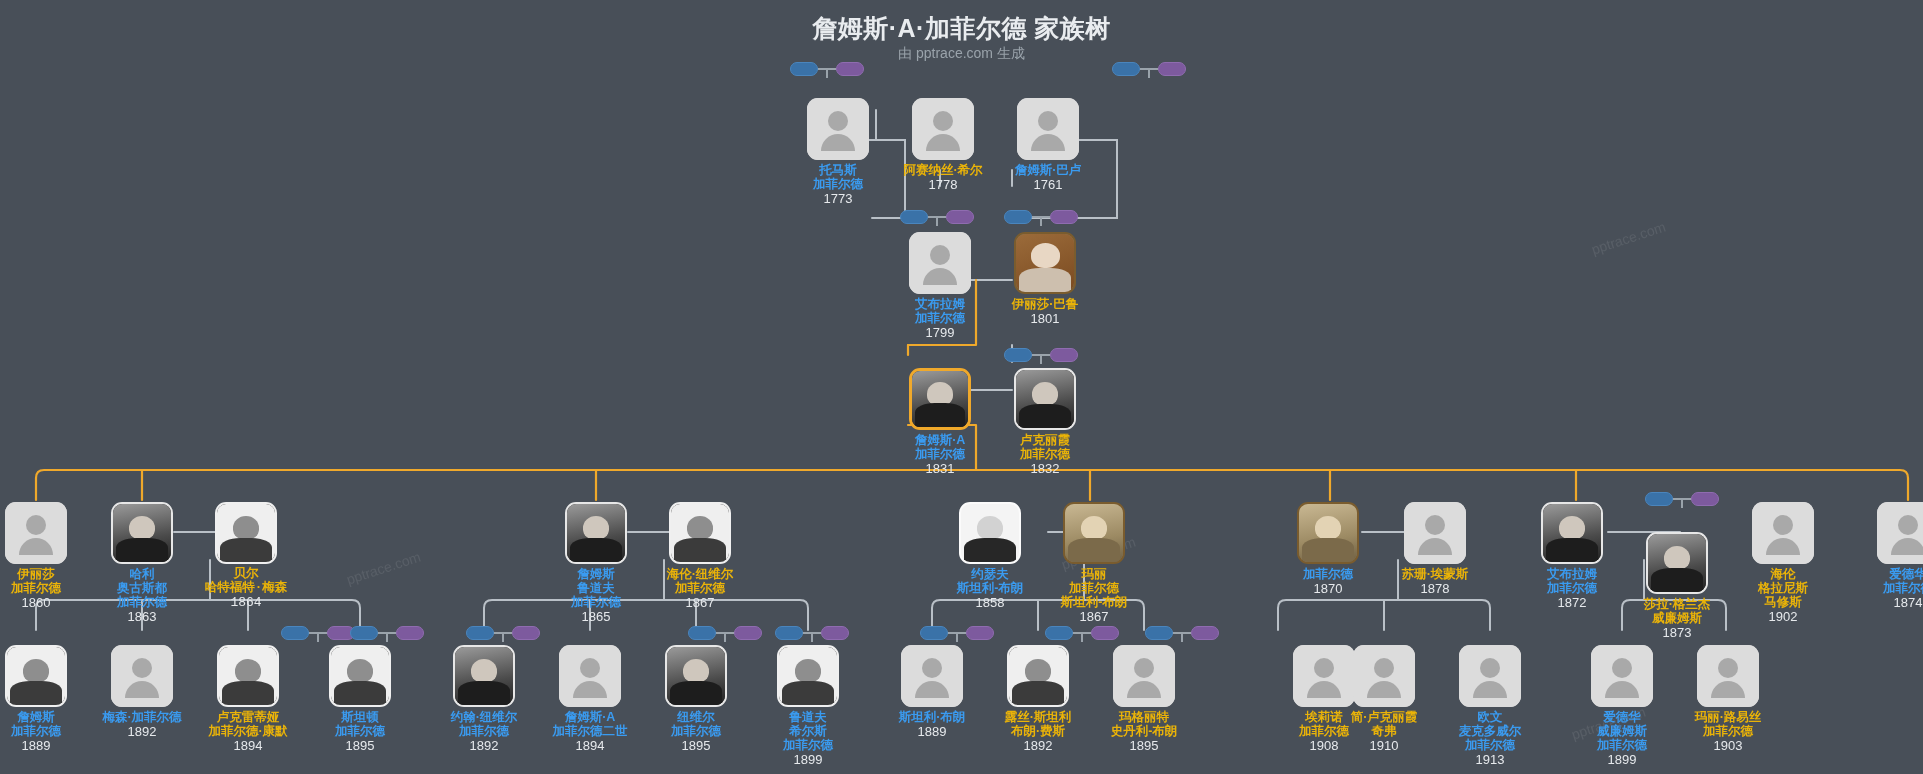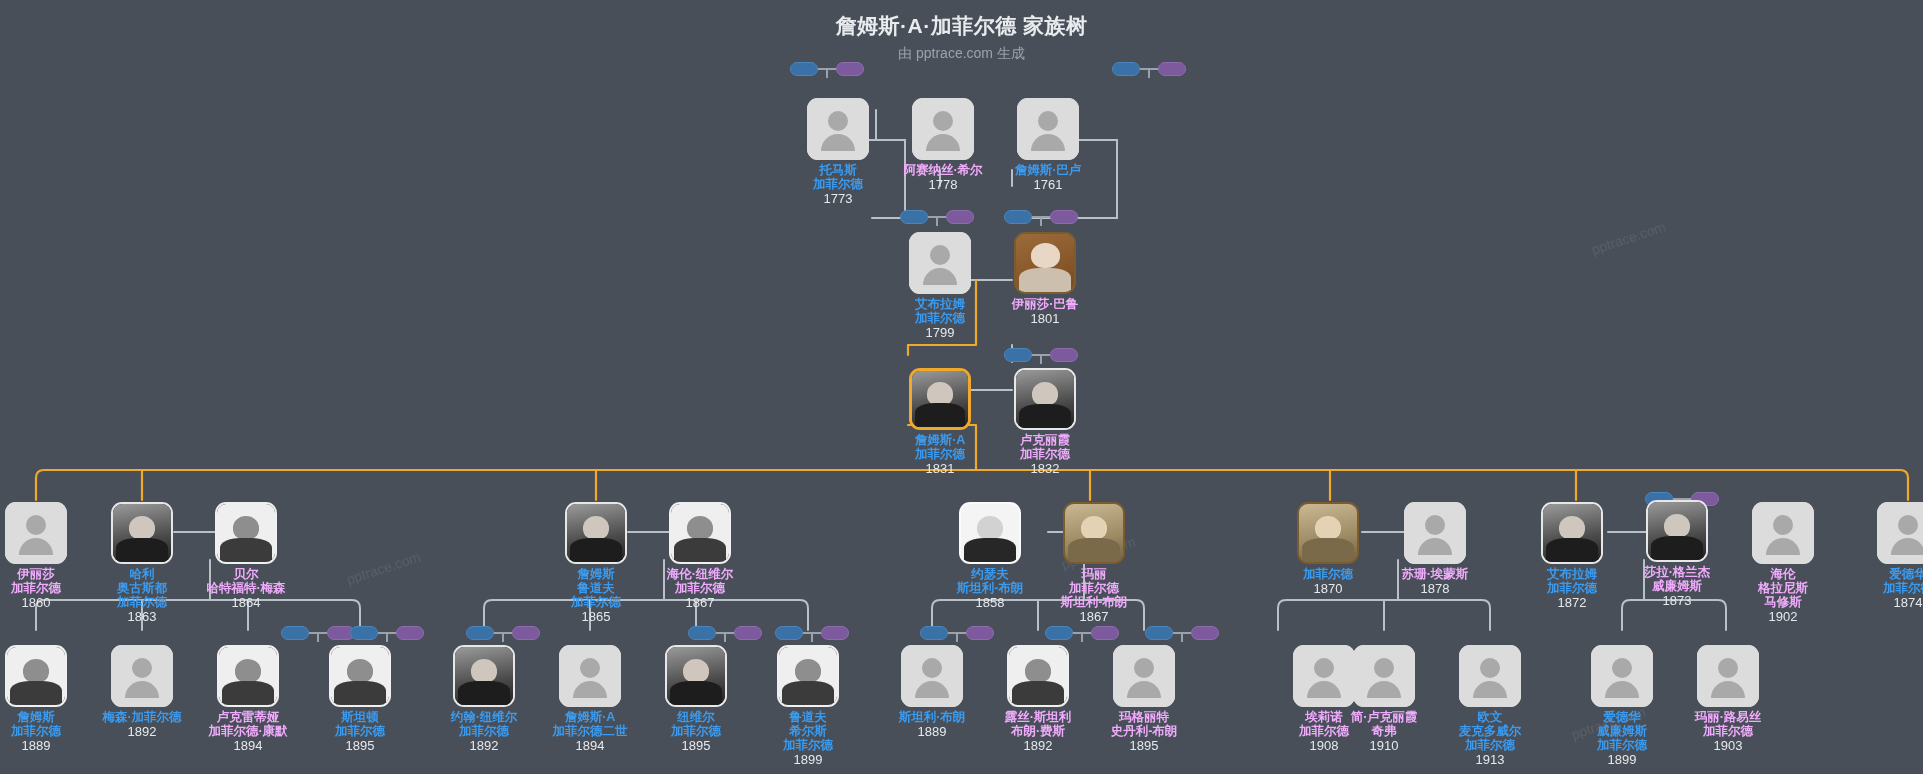--- a/index.html
+++ b/index.html
@@ -8,21 +8,21 @@
     background: #484f58;
     font-family: "Liberation Sans", "DejaVu Sans", sans-serif;
     overflow: hidden;
   }
   #stage { position: relative; width: 1923px; height: 774px; }
 
   
   .title {
     position: absolute; left: 0; right: 0; top: 12px;
     text-align: center; color: #e9ecef;
-    font-size: 21px; font-weight: bold; letter-spacing: .5px;
+    font-size: 25px; font-weight: bold; letter-spacing: .5px;
   }
   .subtitle {
     position: absolute; left: 0; right: 0; top: 45px;
     text-align: center; color: #9aa3ab;
     font-size: 14px;
   }
   .watermark {
     position: absolute; color: rgba(255,255,255,.09);
     font-size: 14px; transform: rotate(-18deg);
     pointer-events: none; user-select: none;
@@ -85,21 +85,21 @@
   .p-ink .body { background:#3b3b3b; }
   .p-oval  { background: linear-gradient(160deg,#9b6b3a,#7a4a20); }
   .p-oval .head { background:#e8d7c4; top:16%; width:50%; margin-left:-25%; }
   .p-oval .body { background:#cdbfae; }
 
   .pname {
     margin-top: 3px; font-size: 12.5px; font-weight: bold;
     line-height: 14px; white-space: pre-line;
   }
   .male   { color: #3a9bf0; }
-  .female { color: #f0abfc; text-align: center; }
+  .female { color: #eab308; text-align: center; }
   .pyear { font-size: 13px; color: #e6e9ec; line-height: 15px; }
 
   
   .badge { position: absolute; width: 74px; height: 14px; }
   .badge .pill { position:absolute; top:0; width:28px; height:14px; border-radius:7px; }
   .badge .pill.blue   { left:0;  background:#3a72a8; border:1px solid #4a85bd; }
   .badge .pill.purple { right:0; background:#7d5a9e; border:1px solid #8f6cb0; }
   .badge .link { position:absolute; left:28px; top:6px; width:18px; height:2px; background:#9aa3ab; }
   .badge .drop { position:absolute; left:36px; top:7px; width:2px; height:9px; background:#9aa3ab; }
 </style>
@@ -345,21 +345,21 @@
         <div class="portrait p-gray">
           <span class="head"></span>
           <span class="body"></span>
         </div>
       </div>
     <div class="pname male">哈利
 奥古斯都
 加菲尔德</div>
     <div class="pyear">1863</div>
   </div>
-  <div class="person" style="left:171px; top:502px;">
+  <div class="person" style="left:171px; top:502px;font-family:Liberation Mono, monospace;">
     <div class="card dark">
         <div class="portrait p-ink">
           <span class="head"></span>
           <span class="body"></span>
         </div>
       </div>
     <div class="pname female">贝尔
 哈特福特·梅森</div>
     <div class="pyear">1864</div>
   </div>
@@ -434,21 +434,21 @@
     <div class="card photo">
         <div class="portrait p-gray">
           <span class="head"></span>
           <span class="body"></span>
         </div>
       </div>
     <div class="pname male">艾布拉姆
 加菲尔德</div>
     <div class="pyear">1872</div>
   </div>
-  <div class="person" style="left:1602px; top:500px;">
+  <div class="person" style="left:1602px; top:532px;">
     <div class="card photo">
         <div class="portrait p-gray">
           <span class="head"></span>
           <span class="body"></span>
         </div>
       </div>
     <div class="pname female">莎拉·格兰杰
 威廉姆斯</div>
     <div class="pyear">1873</div>
   </div>

